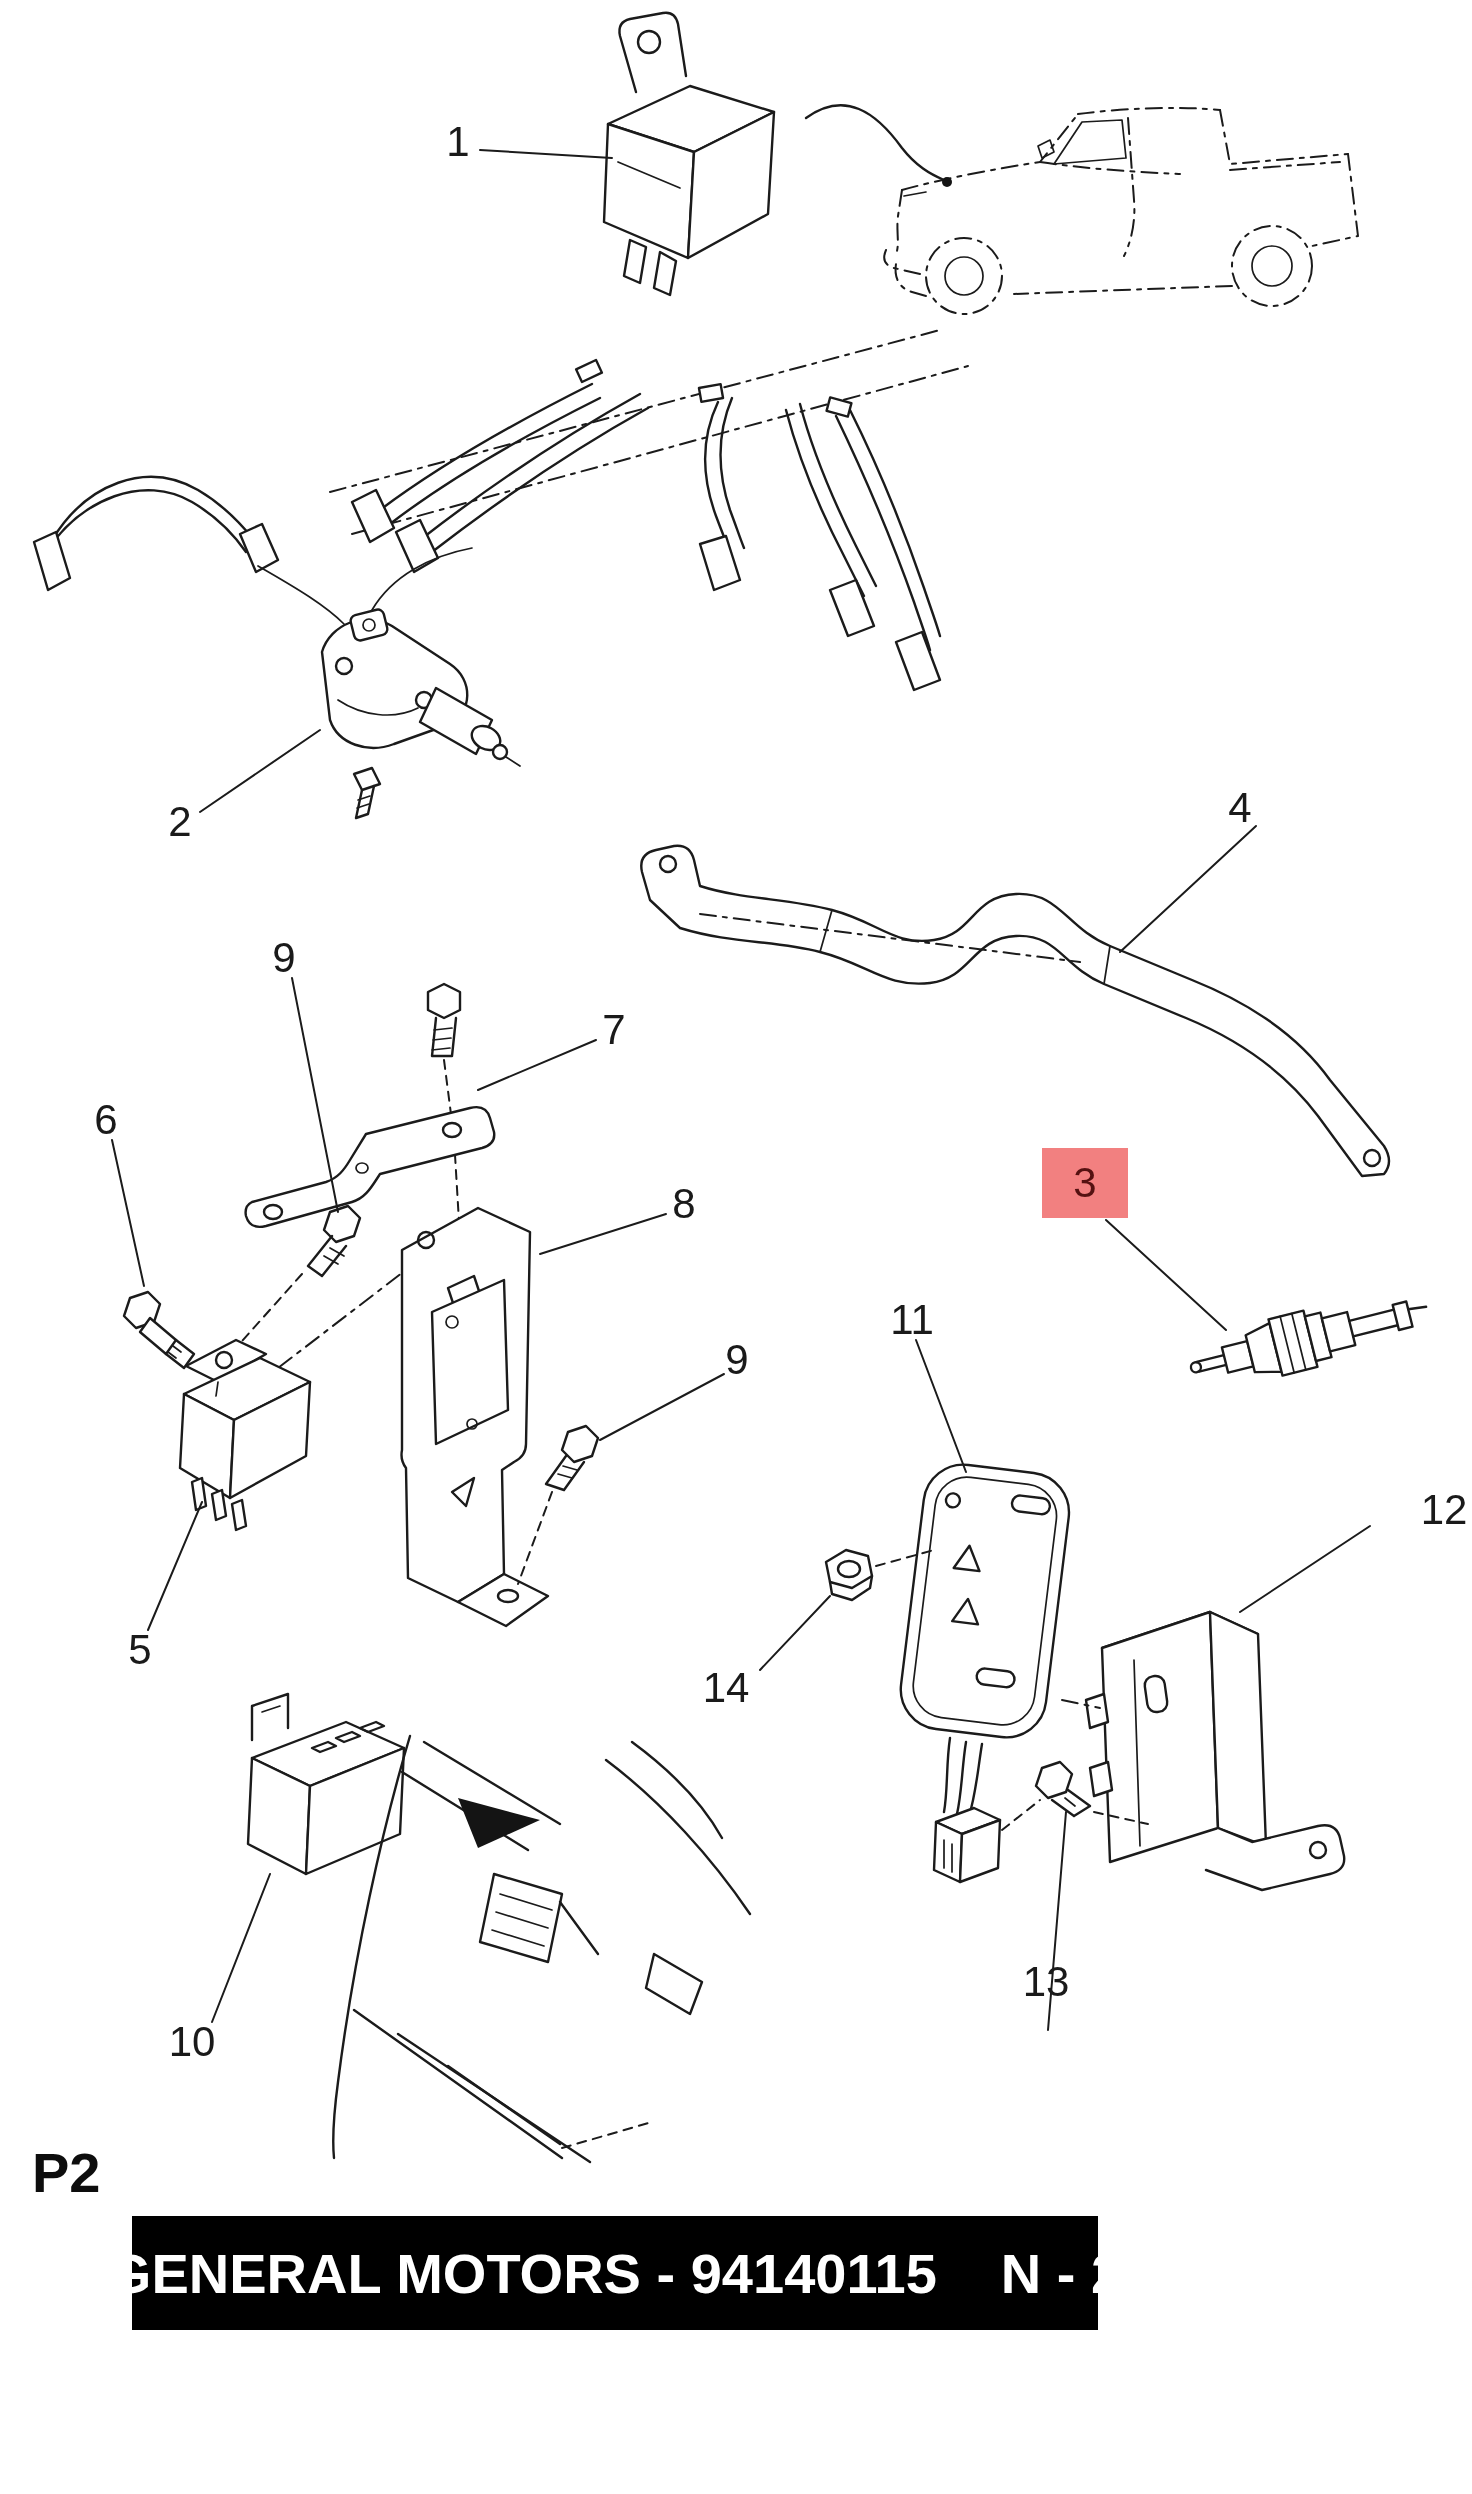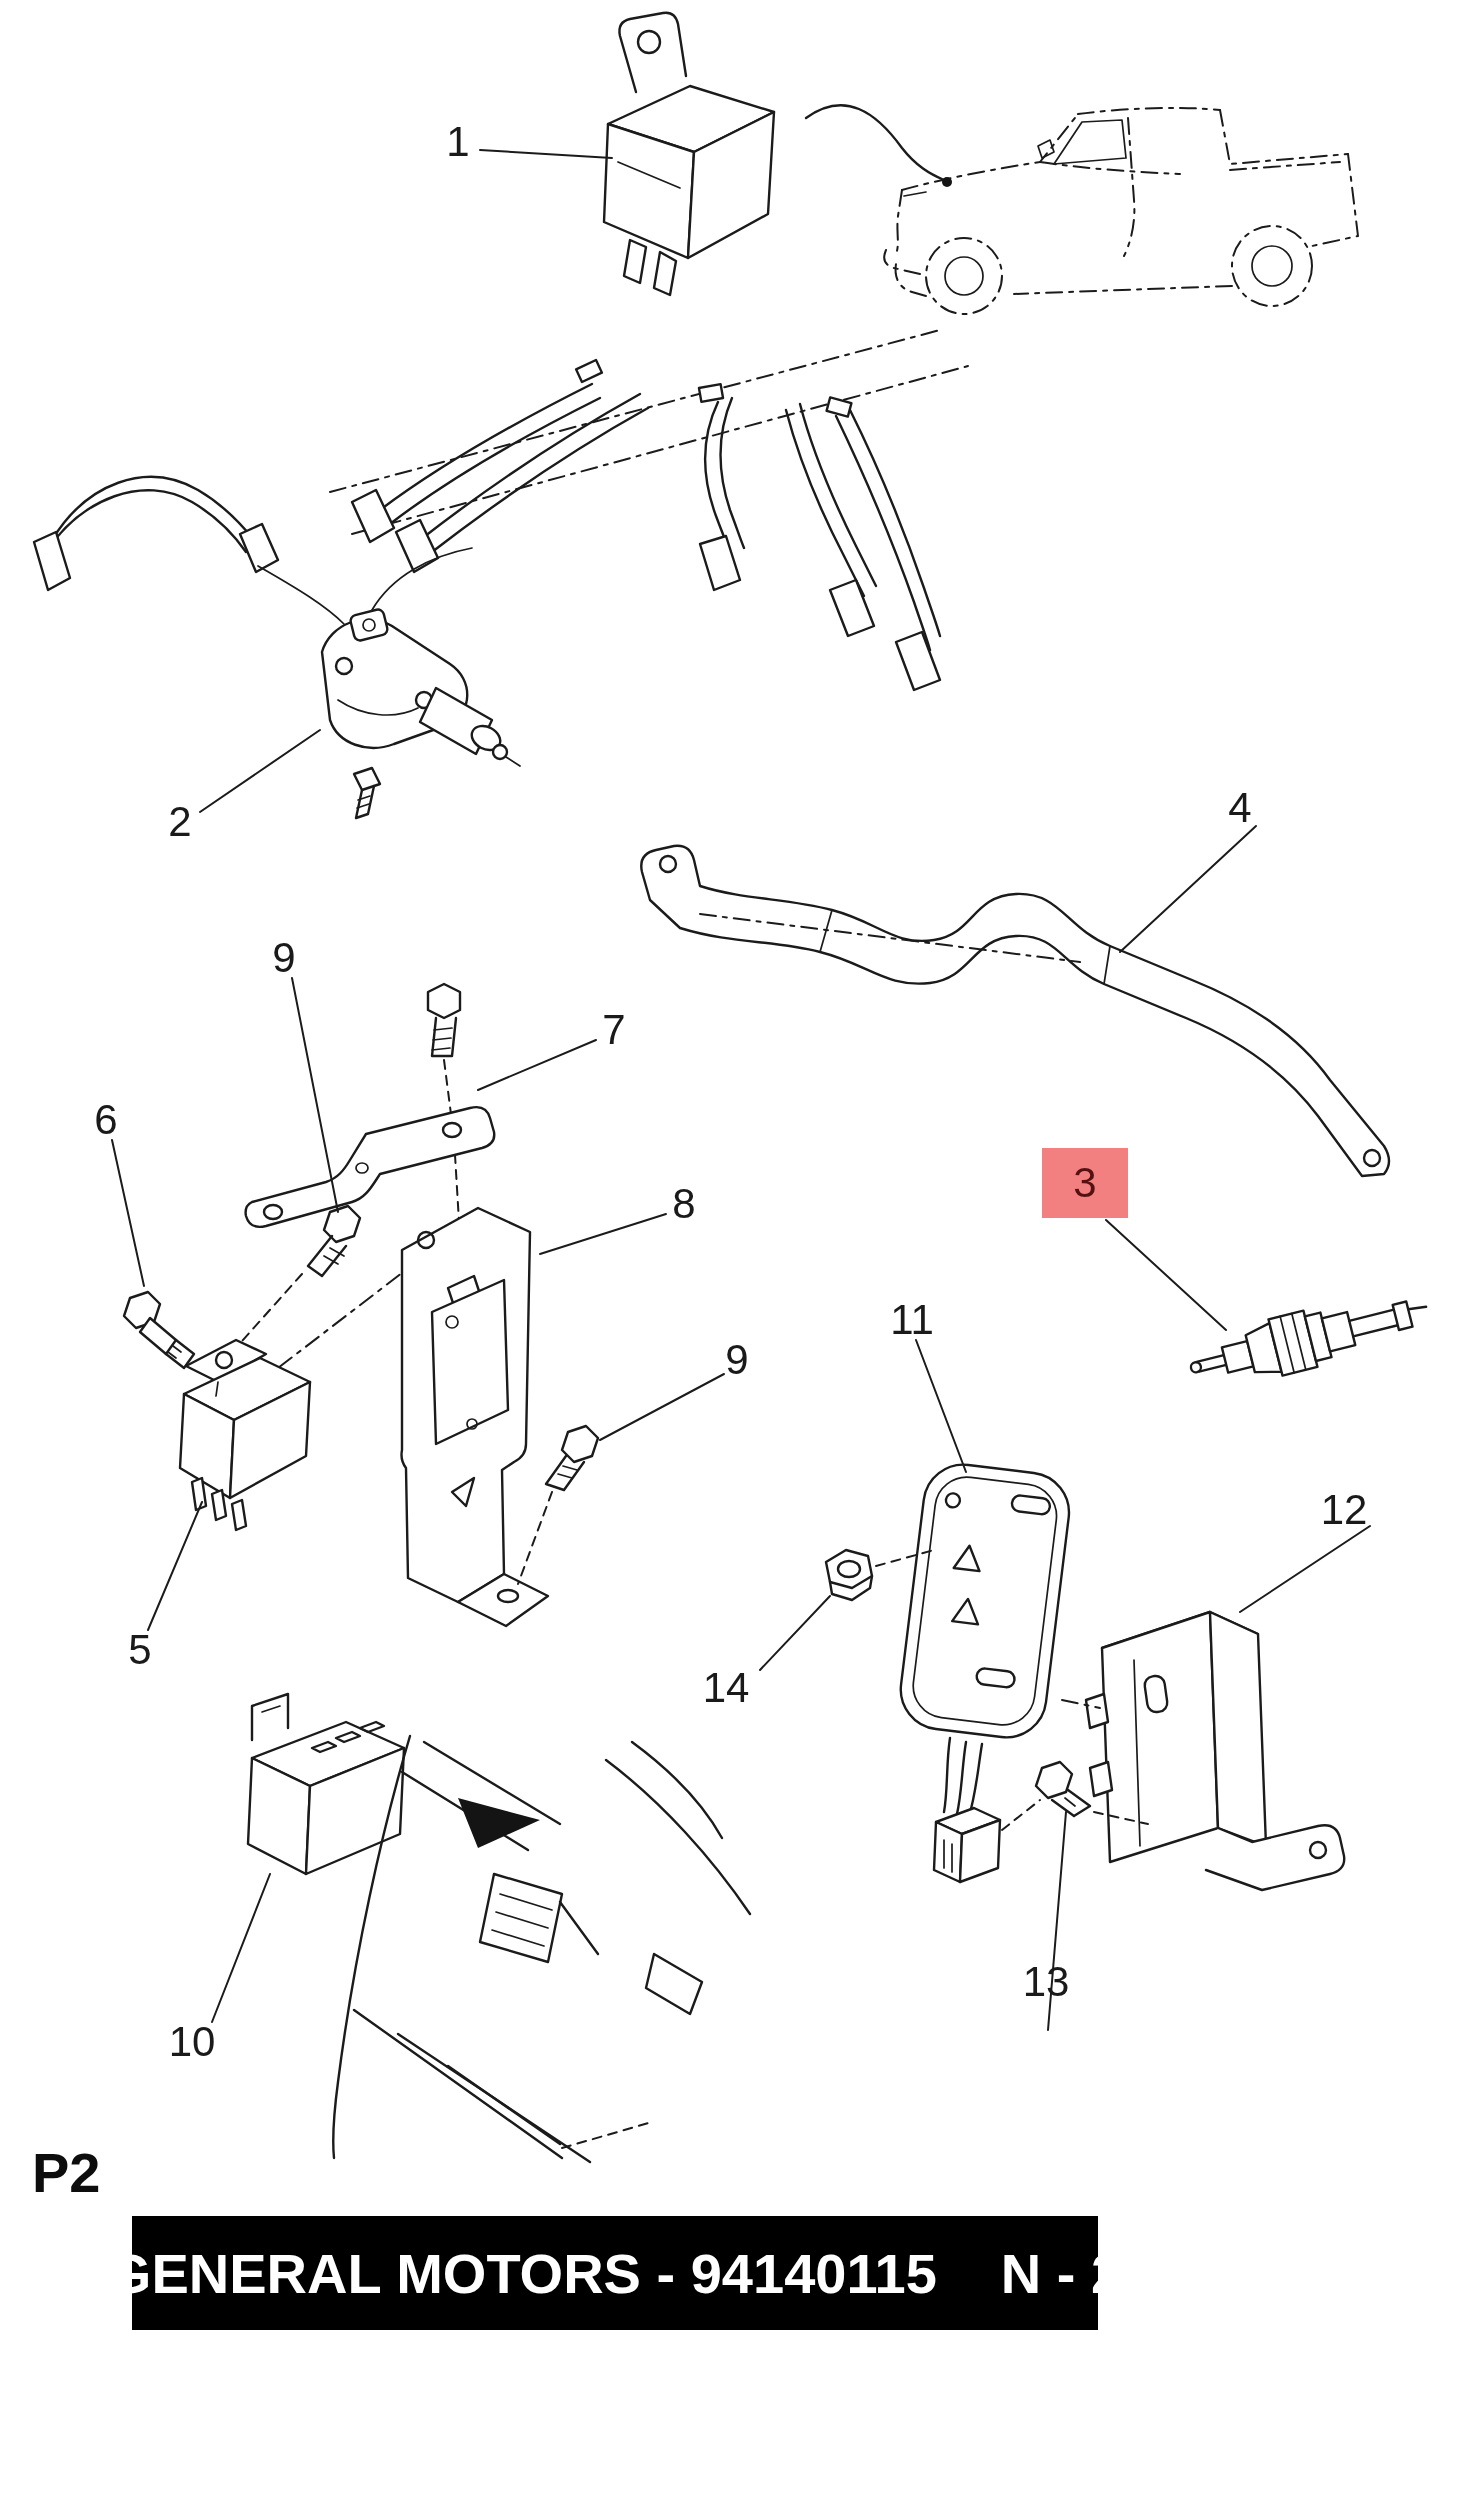--- a/index.html
+++ b/index.html
@@ -333,21 +333,21 @@
 
 <span class="callout" style="left:458px;top:142px">1</span>
 <span class="callout" style="left:180px;top:822px">2</span>
 <span class="callout" style="left:1240px;top:808px">4</span>
 <span class="callout" style="left:284px;top:958px">9</span>
 <span class="callout" style="left:614px;top:1030px">7</span>
 <span class="callout" style="left:106px;top:1120px">6</span>
 <span class="callout" style="left:684px;top:1204px">8</span>
 <span class="callout" style="left:912px;top:1320px">11</span>
 <span class="callout" style="left:737px;top:1360px">9</span>
-<span class="callout" style="left:1344px;top:1510px">12</span>
+<span class="callout" style="left:1444px;top:1510px">12</span>
 <span class="callout" style="left:140px;top:1650px">5</span>
 <span class="callout" style="left:726px;top:1688px">14</span>
 <span class="callout" style="left:192px;top:2042px">10</span>
 <span class="callout" style="left:1046px;top:1982px">13</span>
 
 <div id="highlight-3">
   <span>3</span>
 </div>
 
 <div id="page-label">P2</div>

